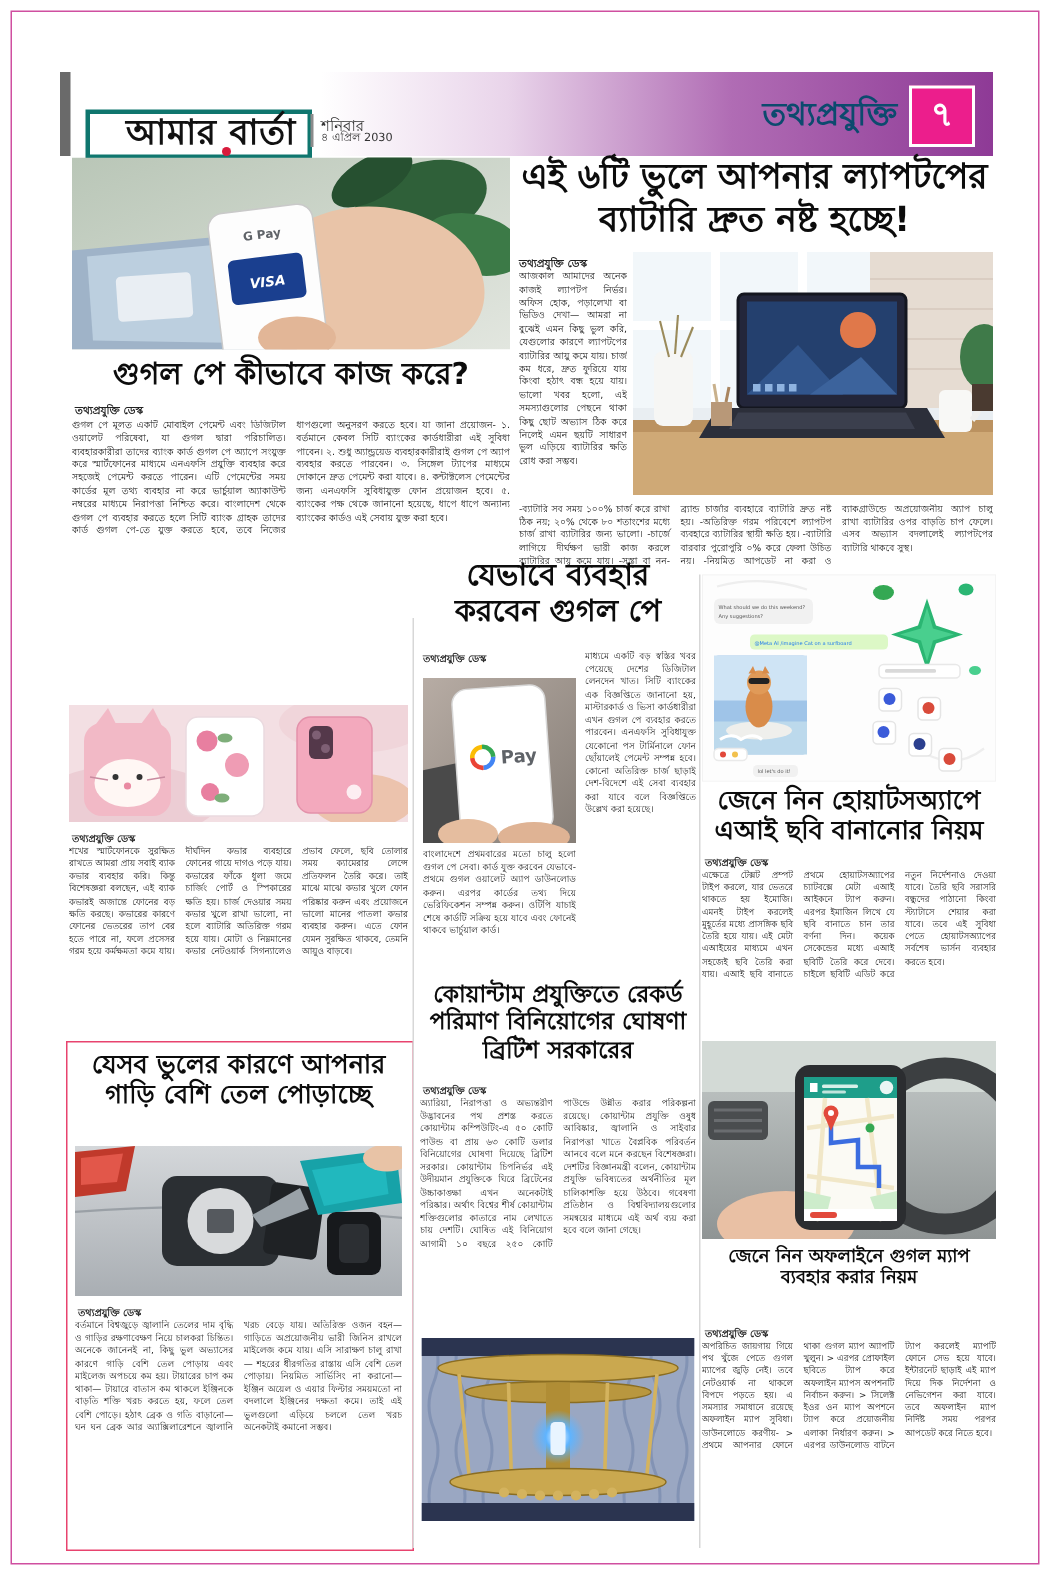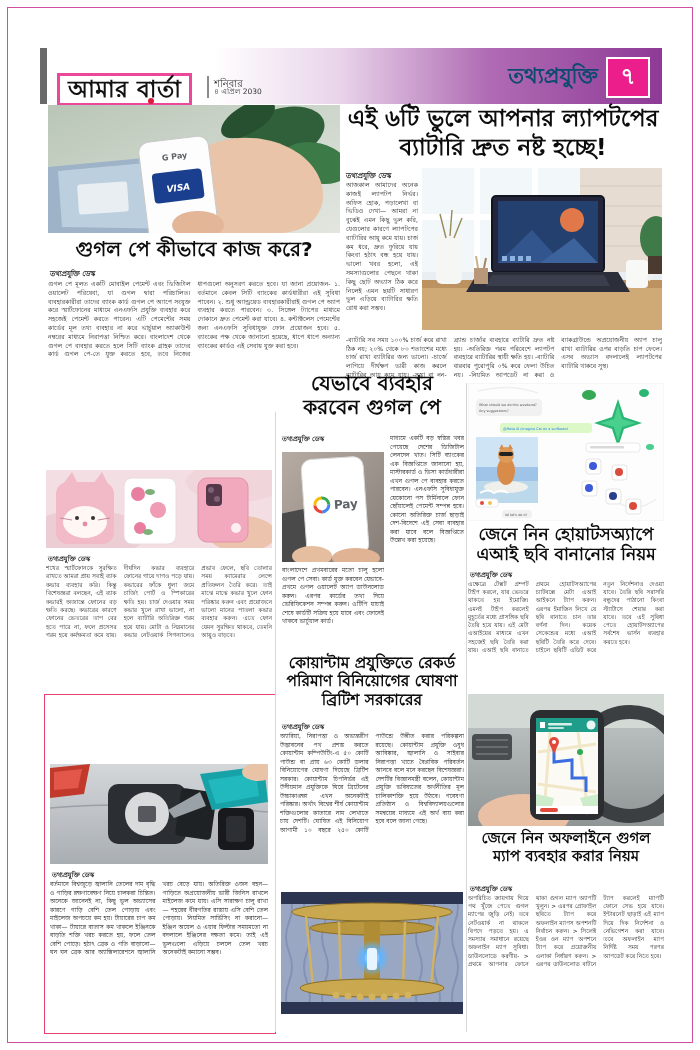--- a/index.html
+++ b/index.html
@@ -4,21 +4,21 @@
 <style>
   html,body{margin:0;padding:0;background:#ffffff;}
   #page{position:relative;width:700px;height:1050px;background:#ffffff;overflow:hidden;
         font-family:"DejaVu Sans",sans-serif;color:#111;}
   .frame{position:absolute;left:7px;top:7px;right:7px;bottom:7px;border:1.5px solid #cf4fa0;pointer-events:none;}
   .abs{position:absolute;}
   
   .headerbar{left:40px;top:48px;width:622px;height:56px;
     background:linear-gradient(90deg,#ffffff 0%,#ffffff 28%,#e9d4ea 48%,#b06cb4 72%,#8e3a96 100%);}
   .greybar{left:40px;top:48px;width:7px;height:56px;background:#6a6a6a;}
-  .logo{left:57px;top:73px;padding:1px 8px 2px 8px;border:3px solid #ec4899;background:#fff;
+  .logo{left:57px;top:73px;padding:1px 8px 2px 24px;border:3px solid #0f766e;background:#fff;
         font-weight:bold;font-size:23px;line-height:1.05;letter-spacing:.5px;}
   .logodot{left:148px;top:98px;width:6px;height:6px;background:#d81b3c;border-radius:50%;}
   .datebar{left:207px;top:76px;width:2px;height:22px;background:#8b8b8b;}
   .day{left:214px;top:76px;font-size:10px;color:#333;}
   .date{left:214px;top:86px;font-size:7.5px;color:#333;}
   .section-title{left:470px;top:60px;width:128px;color:#0c4a6e;font-weight:bold;font-size:21px;text-align:right;}
   .pagenum{left:606px;top:57px;width:40px;height:37px;background:#ec1e8c;border:2.5px solid #ffffff;
            color:#fff;font-weight:bold;font-size:23px;display:flex;align-items:center;justify-content:center;}
   
   .headline{font-weight:bold;text-align:center;line-height:1.18;color:#0c0c0c;}
@@ -264,20 +264,21 @@
         <circle cx="145" cy="113" r="4" fill="#2b3f8f"></circle>
       <circle cx="165" cy="123" r="4" fill="#d94b3b"></circle>
     </g>
   </svg>
 
   <div class="abs headline" style="left:468px;top:524px;width:196px;font-size:17px;">জেনে নিন হোয়াটসঅ্যাপে এআই ছবি বানানোর নিয়ম</div>
   <div class="abs byline" style="left:470px;top:570px;font-size:6.5px;">তথ্যপ্রযুক্তি ডেস্ক</div>
   <div class="abs bodytext c3" style="left:468px;top:580px;width:196px;height:112px;font-size:5.8px;">এক্ষেত্রে টেক্সট প্রম্পট টাইপ করলে, যার ভেতরে থাকতে হয় ইমোজি। এমনই টাইপ করলেই মুহূর্তের মধ্যে প্রাসঙ্গিক ছবি তৈরি হয়ে যায়। এই মেটা এআইয়ের মাধ্যমে এখন সহজেই ছবি তৈরি করা যায়। এআই ছবি বানাতে প্রথমে হোয়াটসঅ্যাপের চ্যাটবক্সে মেটা এআই আইকনে ট্যাপ করুন। এরপর ইমাজিন লিখে যে ছবি বানাতে চান তার বর্ণনা দিন। কয়েক সেকেন্ডের মধ্যে এআই ছবিটি তৈরি করে দেবে। চাইলে ছবিটি এডিট করে নতুন নির্দেশনাও দেওয়া যাবে। তৈরি ছবি সরাসরি বন্ধুদের পাঠানো কিংবা স্ট্যাটাসে শেয়ার করা যাবে। তবে এই সুবিধা পেতে হোয়াটসঅ্যাপের সর্বশেষ ভার্সন ব্যবহার করতে হবে।</div>
 
   <div class="abs redbox" style="left:44px;top:694px;width:230px;height:338px;"></div>
+  <div class="abs headline" style="left:50px;top:700px;width:218px;font-size:17px;">যেসব ভুলের কারণে আপনার গাড়ি বেশি তেল পোড়াচ্ছে</div>
 
   <svg class="abs photo" style="left:50px;top:764px;" width="218" height="100" viewBox="0 0 218 100">
     <defs>
       <linearGradient id="g3" x1="0" y1="0" x2="0" y2="1">
         <stop offset="0" stop-color="#d4d7da"></stop>
           <stop offset="1" stop-color="#a9aeb3"></stop>
       </linearGradient>
     </defs>
     <rect width="218" height="100" fill="url(#g3)"></rect>
     <polygon points="0,4 40,0 34,30 0,34" fill="#c0392b"></polygon>
@@ -389,19 +390,19 @@
         <circle cx="86" cy="48" r="5" fill="#e2493b"></circle>
         <polygon points="82,51 90,51 86,60" fill="#e2493b"></polygon>
         <circle cx="86" cy="48" r="2" fill="#ffffff"></circle>
       </g>
       <circle cx="112" cy="58" r="3" fill="#34a853"></circle>
       <rect x="68" y="112" width="62" height="8" fill="#ffffff"></rect>
       <rect x="72" y="114" width="18" height="4" rx="2" fill="#e2493b"></rect>
     </g>
   </svg>
 
-  <div class="abs headline" style="left:468px;top:830px;width:196px;font-size:15px;">জেনে নিন অফলাইনে গুগল ম্যাপ ব্যবহার করার নিয়ম</div>
+  <div class="abs headline" style="left:468px;top:830px;width:196px;font-size:12px;">জেনে নিন অফলাইনে গুগল ম্যাপ ব্যবহার করার নিয়ম</div>
   <div class="abs byline" style="left:470px;top:884px;font-size:6.5px;">তথ্যপ্রযুক্তি ডেস্ক</div>
   <div class="abs bodytext c3" style="left:468px;top:894px;width:196px;height:138px;font-size:5.8px;">অপরিচিত জায়গায় গিয়ে পথ খুঁজে পেতে গুগল ম্যাপের জুড়ি নেই। তবে নেটওয়ার্ক না থাকলে বিপদে পড়তে হয়। এ সমস্যার সমাধানে রয়েছে অফলাইন ম্যাপ সুবিধা। ডাউনলোডে করণীয়- &gt; প্রথমে আপনার ফোনে থাকা গুগল ম্যাপ অ্যাপটি খুলুন। &gt; এরপর প্রোফাইল ছবিতে ট্যাপ করে অফলাইন ম্যাপস অপশনটি নির্বাচন করুন। &gt; সিলেক্ট ইওর ওন ম্যাপ অপশনে ট্যাপ করে প্রয়োজনীয় এলাকা নির্ধারণ করুন। &gt; এরপর ডাউনলোড বাটনে ট্যাপ করলেই ম্যাপটি ফোনে সেভ হয়ে যাবে। ইন্টারনেট ছাড়াই এই ম্যাপ দিয়ে দিক নির্দেশনা ও নেভিগেশন করা যাবে। তবে অফলাইন ম্যাপ নির্দিষ্ট সময় পরপর আপডেট করে নিতে হবে।</div>
 
   <div class="abs rule-v" style="left:275px;top:412px;height:620px;"></div>
   <div class="abs rule-v" style="left:466px;top:383px;height:649px;"></div>
 </div>
 
 </body></html>

